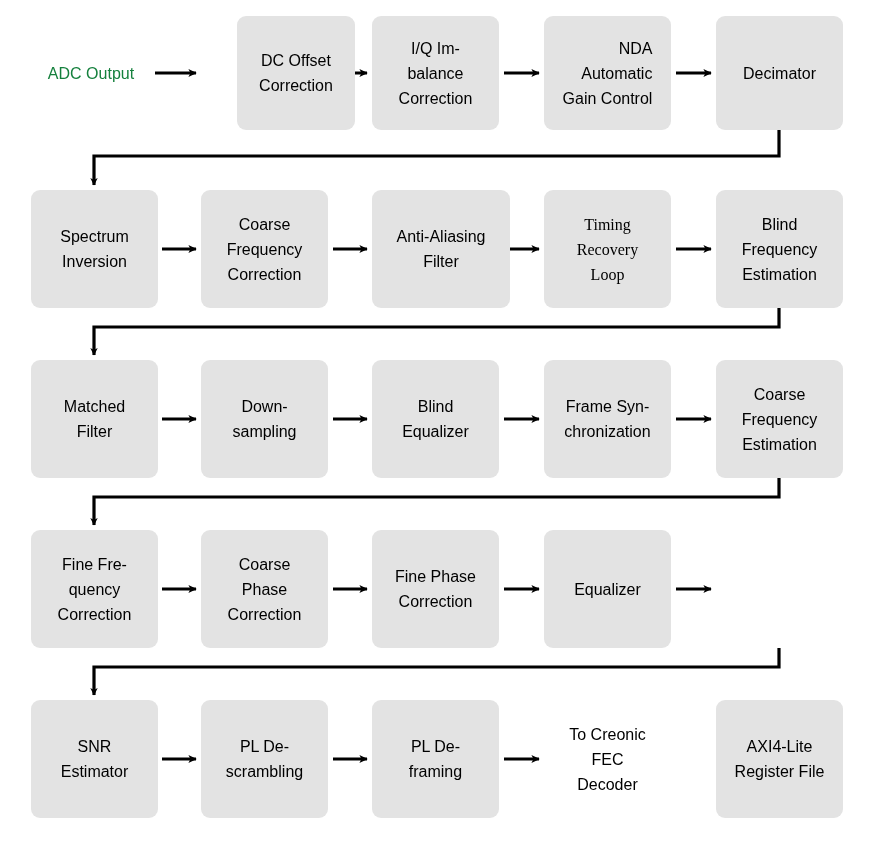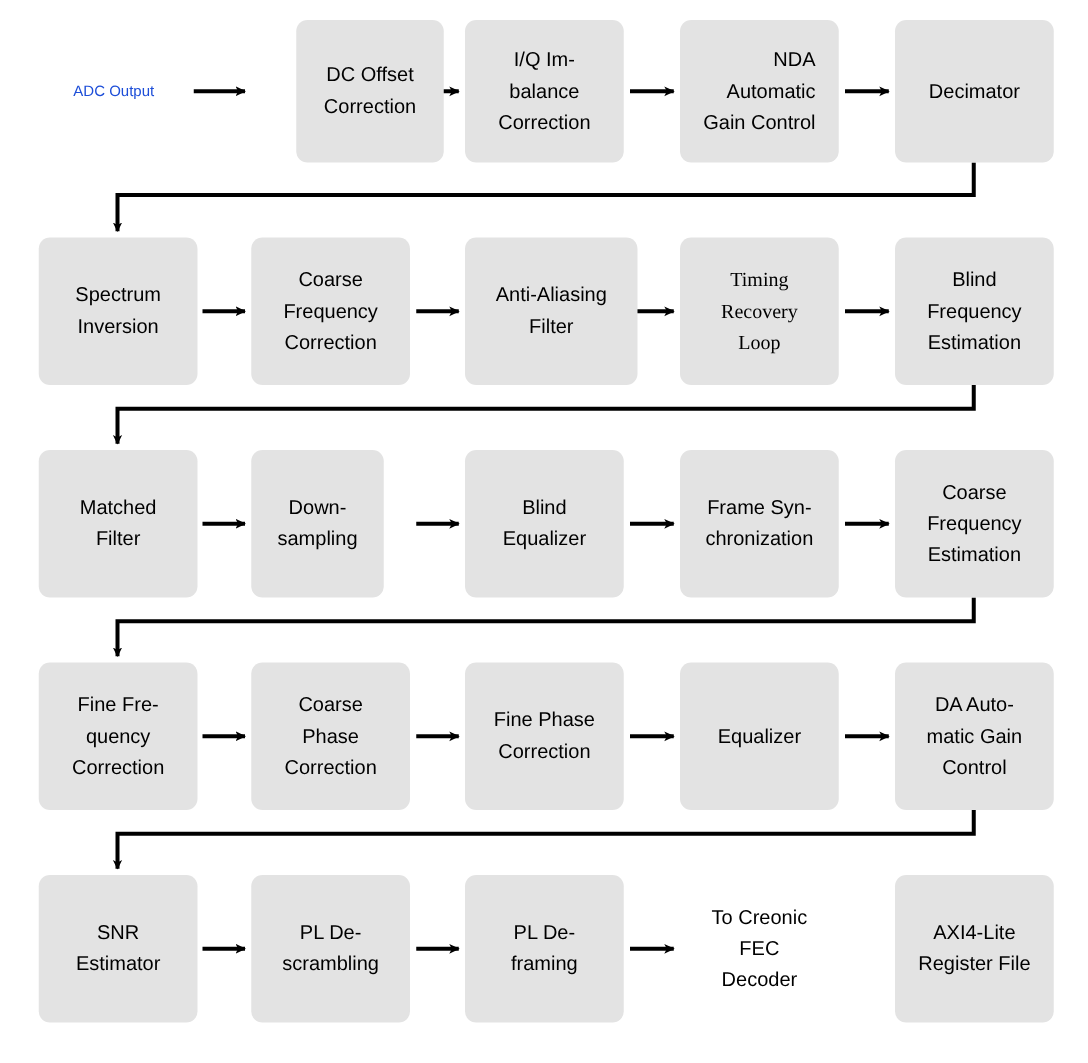--- a/index.html
+++ b/index.html
@@ -38,22 +38,22 @@
   .node.plain{
     background:transparent;
     border-radius:0;
   }
   .label-free{
     position:absolute;
     display:flex;
     align-items:center;
     justify-content:center;
     text-align:center;
-    color:#1d4ed8;
-    font-size:12px;
+    color:#15803d;
+    font-size:16px;
     line-height:25px;
     white-space:pre-line;
   }
 </style>
 </head>
 <body>
 
 <div id="diagram">
 
   <svg id="wires" viewBox="0 0 870 850" width="870" height="850" xmlns="http://www.w3.org/2000/svg">
@@ -167,42 +167,39 @@
 Filter</div>
   <div class="node" style="left:544px;top:190px;width:127px;height:118px;font-family:Liberation Serif, serif;">Timing
 Recovery
 Loop</div>
   <div class="node" style="left:716px;top:190px;width:127px;height:118px;">Blind
 Frequency
 Estimation</div>
 
   <div class="node" style="left:31px;top:360px;width:127px;height:118px;">Matched
 Filter</div>
-  <div class="node" style="left:201px;top:360px;width:106px;height:118px;">Down-
+  <div class="node" style="left:201px;top:360px;width:127px;height:118px;">Down-
 sampling</div>
   <div class="node" style="left:372px;top:360px;width:127px;height:118px;">Blind
 Equalizer</div>
   <div class="node" style="left:544px;top:360px;width:127px;height:118px;">Frame Syn-
 chronization</div>
   <div class="node" style="left:716px;top:360px;width:127px;height:118px;">Coarse
 Frequency
 Estimation</div>
 
   <div class="node" style="left:31px;top:530px;width:127px;height:118px;">Fine Fre-
 quency
 Correction</div>
   <div class="node" style="left:201px;top:530px;width:127px;height:118px;">Coarse
 Phase
 Correction</div>
   <div class="node" style="left:372px;top:530px;width:127px;height:118px;">Fine Phase
 Correction</div>
   <div class="node" style="left:544px;top:530px;width:127px;height:118px;">Equalizer</div>
-  <div class="node" style="left:716px;top:530px;width:127px;height:118px;">DA Auto-
-matic Gain
-Control</div>
 
   <div class="node" style="left:31px;top:700px;width:127px;height:118px;">SNR
 Estimator</div>
   <div class="node" style="left:201px;top:700px;width:127px;height:118px;">PL De-
 scrambling</div>
   <div class="node" style="left:372px;top:700px;width:127px;height:118px;">PL De-
 framing</div>
   <div class="node plain" style="left:544px;top:700px;width:127px;height:118px;">To Creonic
 FEC
 Decoder</div>

